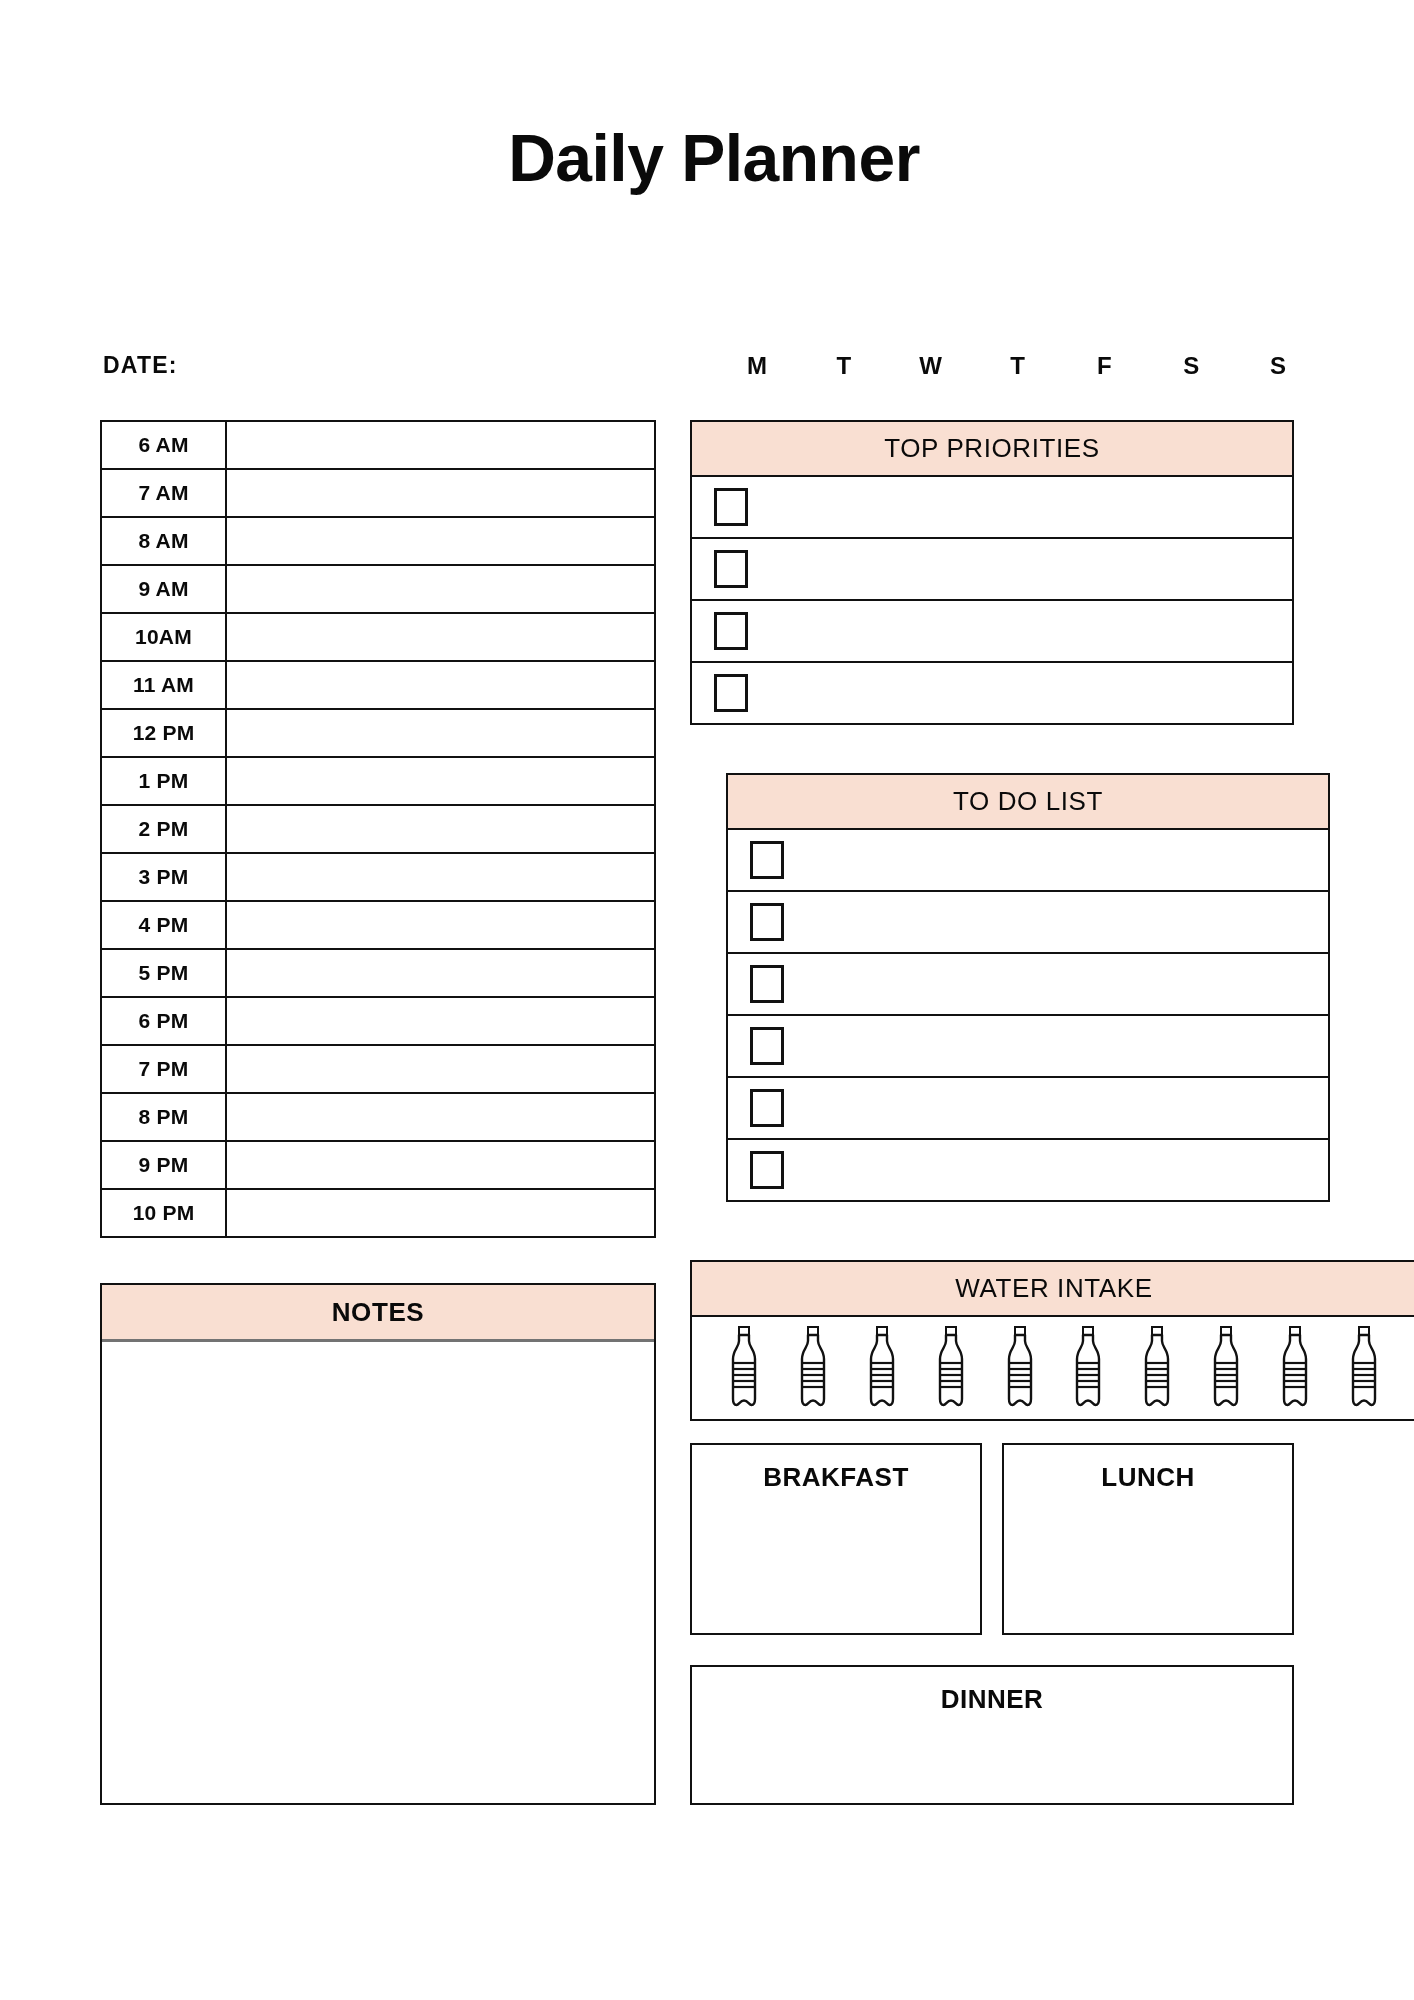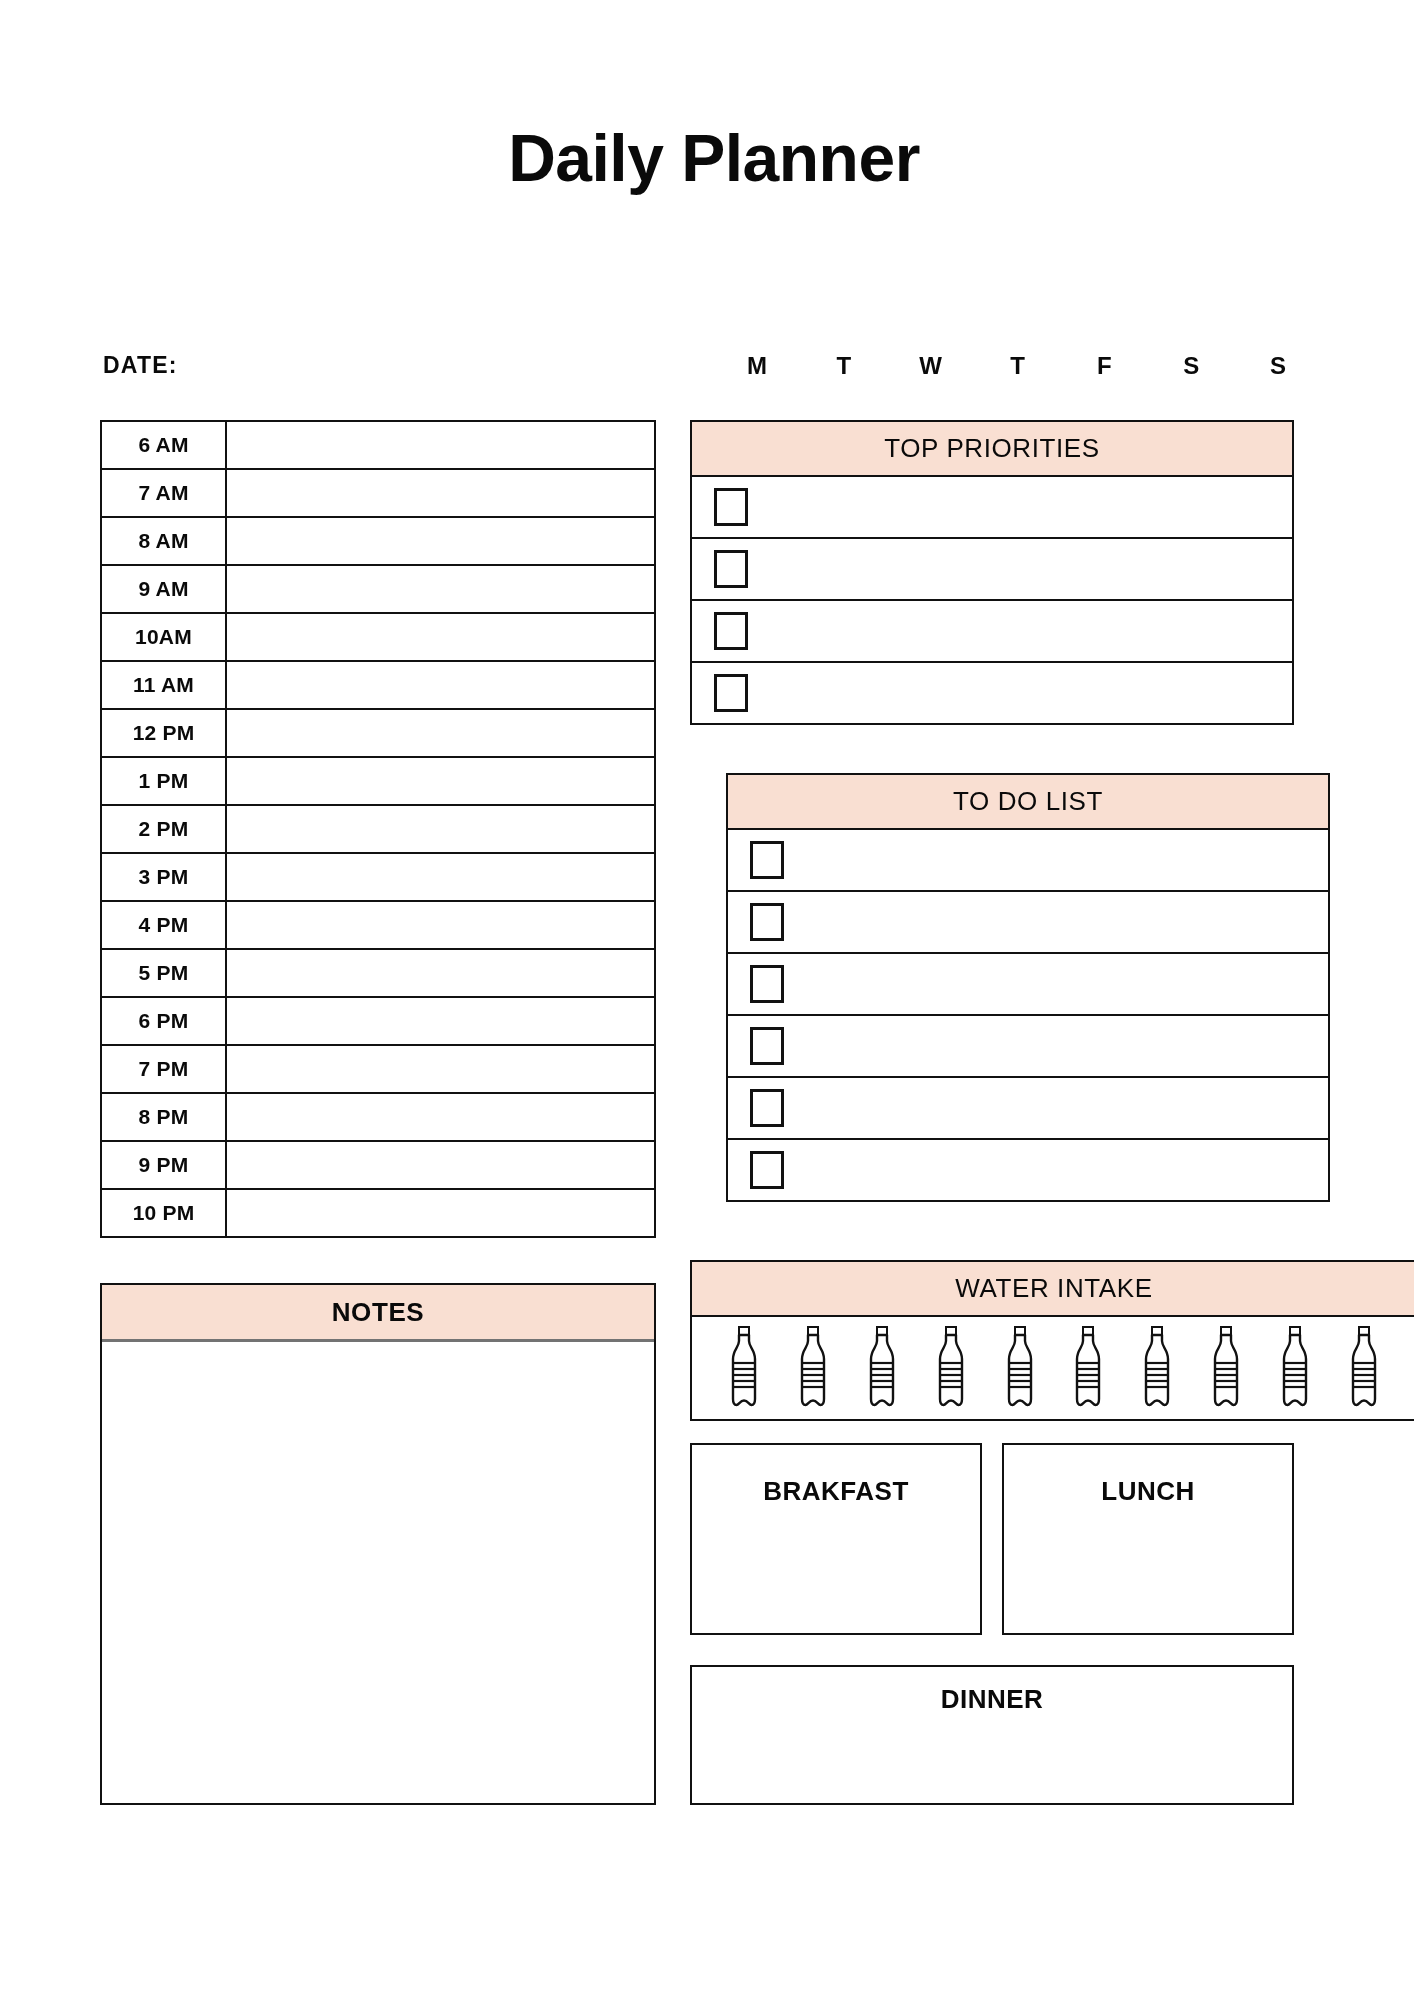--- a/index.html
+++ b/index.html
@@ -197,21 +197,21 @@
     width: 604px;
     display: flex;
     justify-content: space-between;
   }
 
   .meal-box {
     width: 292px;
     height: 192px;
     border: 2px solid #111;
     background: #fff;
-    padding-top: 31px;
+    padding-top: 17px;
   }
 
   .meal-label {
     text-align: center;
     font-size: 26px;
     font-weight: bold;
     letter-spacing: 0.5px;
     color: #0a0a0a;
   }
 

